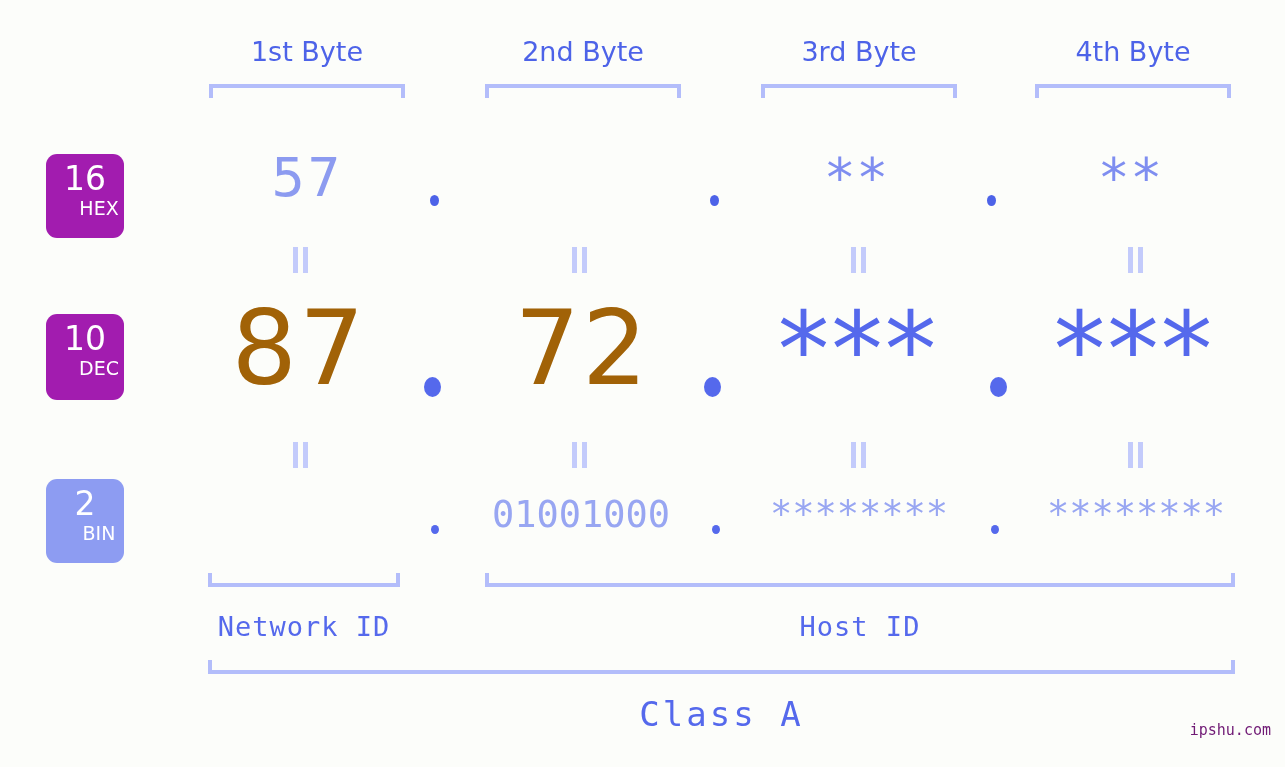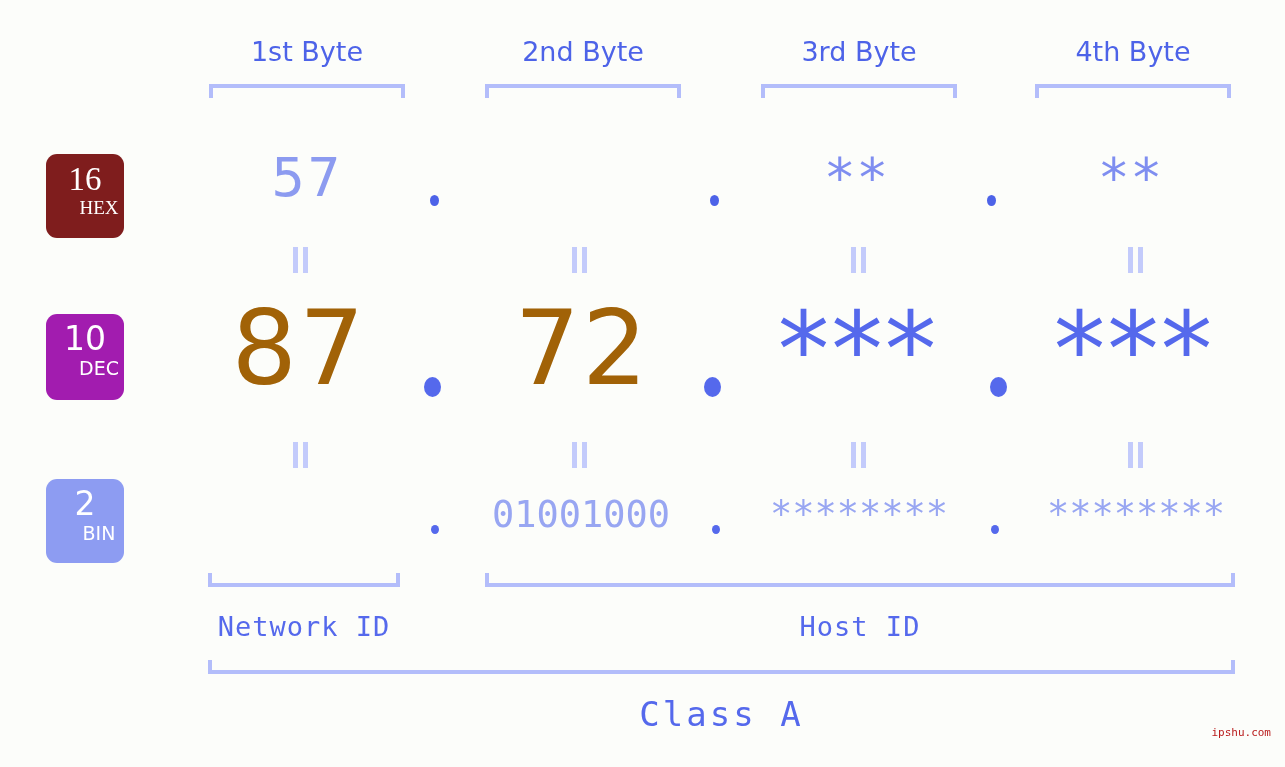--- a/index.html
+++ b/index.html
@@ -72,21 +72,21 @@
     padding-top: 7px;
   }
   .badge .abbr {
     display: block;
     font-size: 19px;
     line-height: 22px;
     font-weight: 400;
     padding-bottom: 6px;
     padding-left: 28px;
   }
-  .badge-hex { top: 154px; height: 84px; background: #7f1d1d; font-family: Liberation Serif, serif; }
+  .badge-hex { top: 154px; height: 84px; background: #a21caf; }
   .badge-dec { top: 314px; height: 86px; background: #a21caf; }
   .badge-bin { top: 479px; height: 84px; background: #8d9cf2; }
 
   
   .val {
     position: absolute;
     text-align: center;
     white-space: nowrap;
     font-family: "DejaVu Sans", sans-serif;
   }
@@ -202,22 +202,22 @@
     font-family: "DejaVu Sans Mono", monospace;
     white-space: nowrap;
     letter-spacing: 3px;
   }
 
   
   .watermark {
     position: absolute;
     right: 14px;
     bottom: 28px;
-    font-size: 11px;
-    color: #b91c1c;
+    font-size: 15px;
+    color: #701a75;
     font-family: "DejaVu Sans Mono", monospace;
     letter-spacing: 0px;
   }
 </style>
 </head>
 <body>
 
 <div id="stage">
 
   <div class="byte-label" style="left:210px;width:194px;">1st Byte</div>

